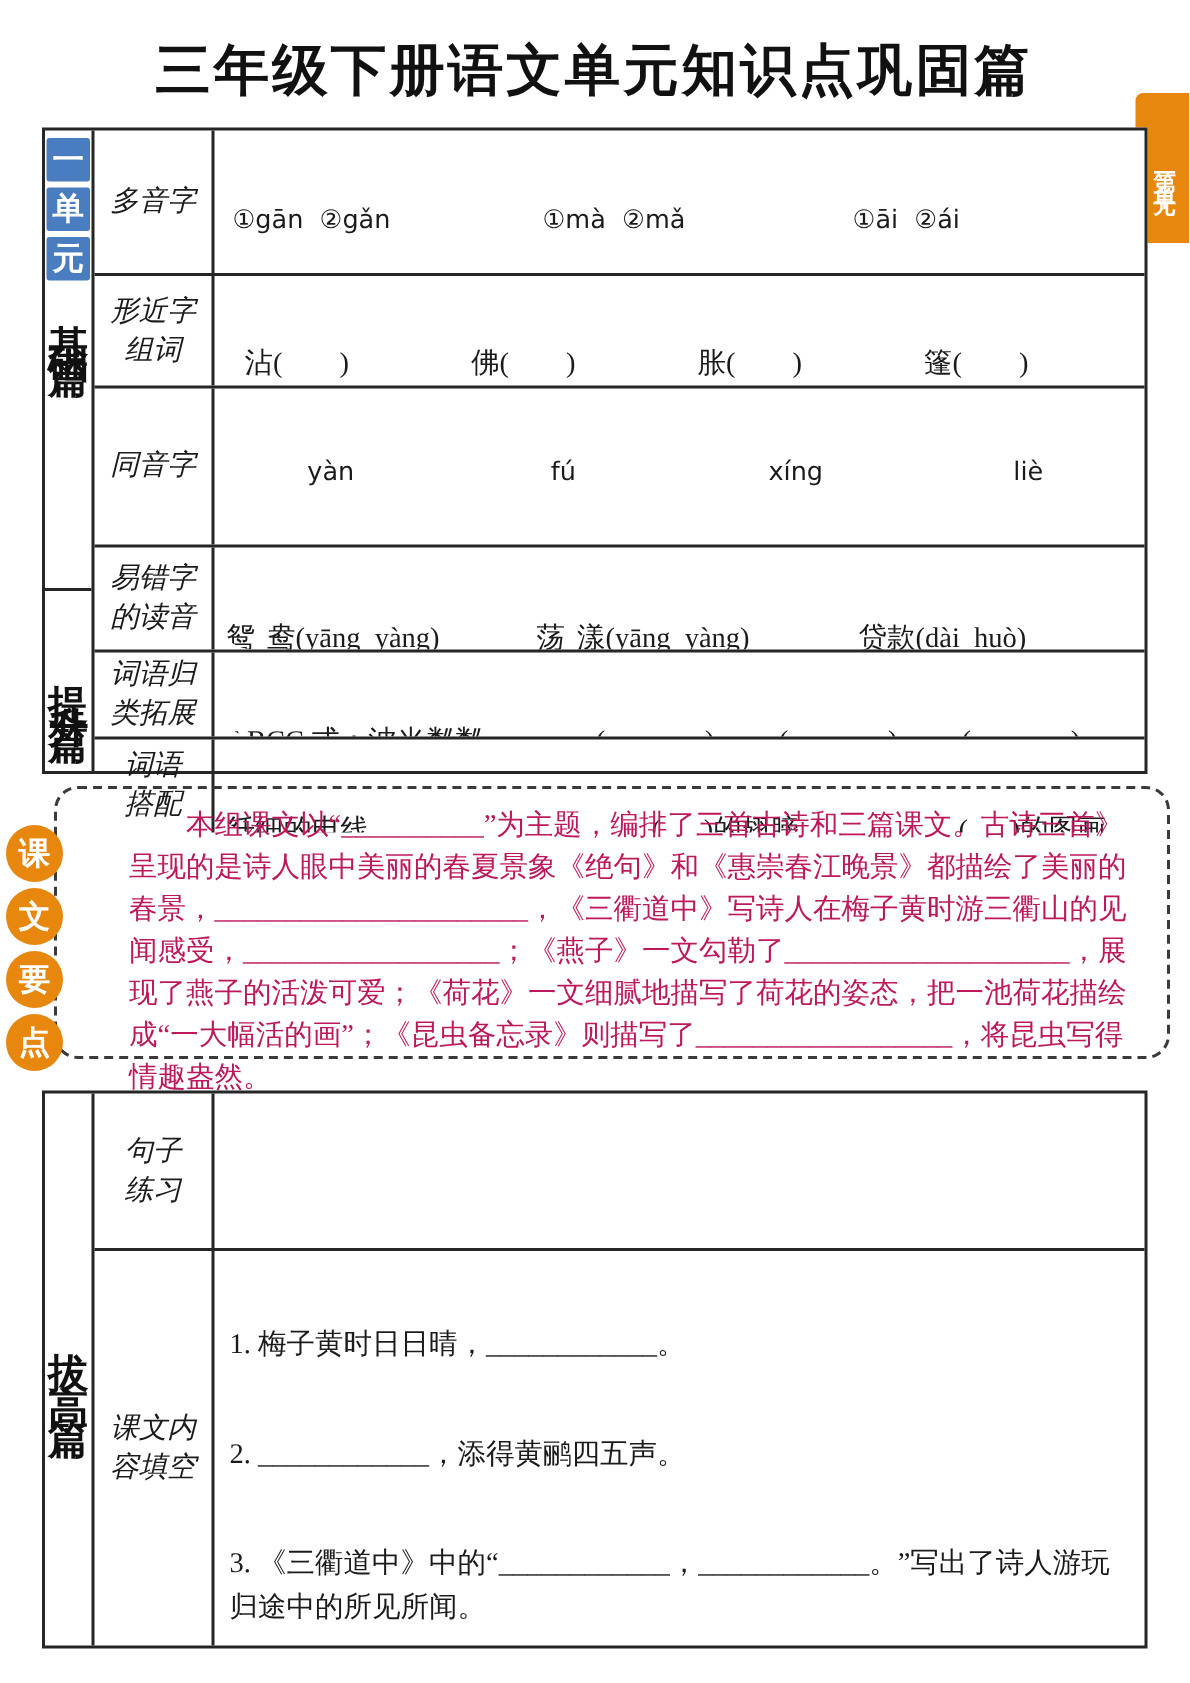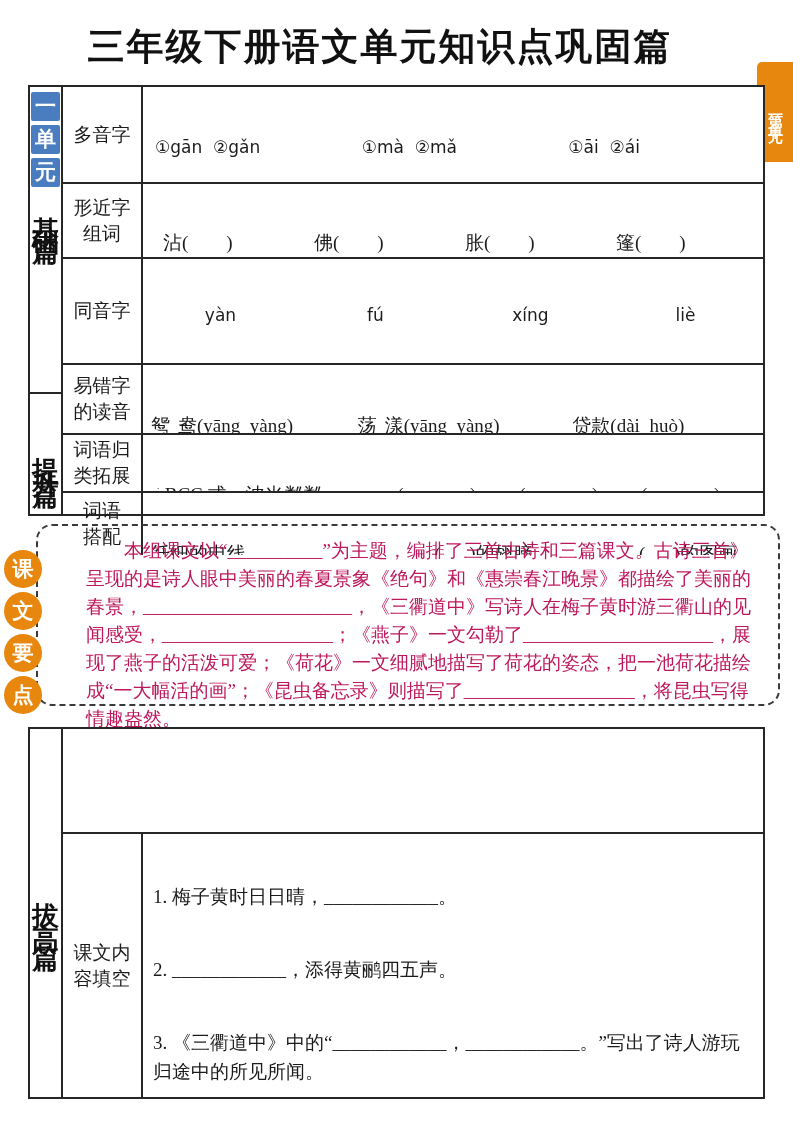--- a/index.html
+++ b/index.html
@@ -4,21 +4,21 @@
 <style>
   * { margin:0; padding:0; box-sizing:border-box; }
   html,body { background:#ffffff; }
   body {
     width:793px; height:1122px; position:relative; overflow:hidden;
     font-family:"Liberation Serif","DejaVu Serif",serif;
     color:#1b1b1b;
   }
   
   .title {
-    position:absolute; top:22px; left:0; width:760px; text-align:center;
+    position:absolute; top:22px; left:16px; width:760px; text-align:center;
     font-size:37px; font-weight:900; letter-spacing:2px; color:#111;
   }
   
   .unit-tab {
     position:absolute; right:0; top:62px; width:36px; height:100px;
     background:#E8870D; border-radius:5px 0 0 5px;
     display:flex; align-items:center; justify-content:center;
   }
   .unit-tab span {
     writing-mode:vertical-rl; text-orientation:upright;
@@ -45,21 +45,21 @@
     font-size:27px; font-weight:bold; letter-spacing:11px; margin-top:8px; color:#111;
   }
   .s2 .side-label { margin-top:0; letter-spacing:13px; }
   .s3 .side-label { margin-top:0; letter-spacing:22px; }
   .main-col { flex:1; display:flex; flex-direction:column; }
   .row { display:flex; }
   .row + .row { border-top:2px solid #262626; }
   .row-label {
     width:80px; border-right:2px solid #262626; flex:0 0 80px;
     display:flex; align-items:center; justify-content:center; text-align:center;
-    font-size:19px; line-height:26px; white-space:pre-line; padding:0 2px;
+    font-size:19px; line-height:26px; white-space:pre-line; padding:0 2px;font-style:italic;
   }
   .row-content { flex:1; font-size:19px; white-space:pre-wrap; overflow:hidden;border-radius:26px; }
   
   .r-duoyin  { height:95px; }
   .r-xingjin { height:75px; }
   .r-tongyin { height:106px; }
   .r-yicuo   { height:70px; }
   .r-guilei  { height:58px; }
   .r-dapei   { height:64px; }
   
@@ -240,20 +240,22 @@
 
 <div class="wtable t2">
   <div class="side-col">
     <div class="side-cell s3 center">
       <div class="side-label">拔高篇</div>
     </div>
   </div>
   <div class="main-col">
 
     <div class="row r-juzi">
+      <div class="row-label">句子
+练习</div>
     </div>
 
     <div class="row r-tiankong">
       <div class="row-label">课文内
 容填空</div>
       <div class="row-content tk-wrap">
         <div class="tk-item">1. 梅子黄时日日晴，____________。</div>
         <div class="tk-item">2. ____________，添得黄鹂四五声。</div>
         <div class="tk-item">3. 《三衢道中》中的“____________，____________。”写出了诗人游玩归途中的所见所闻。</div>
         

